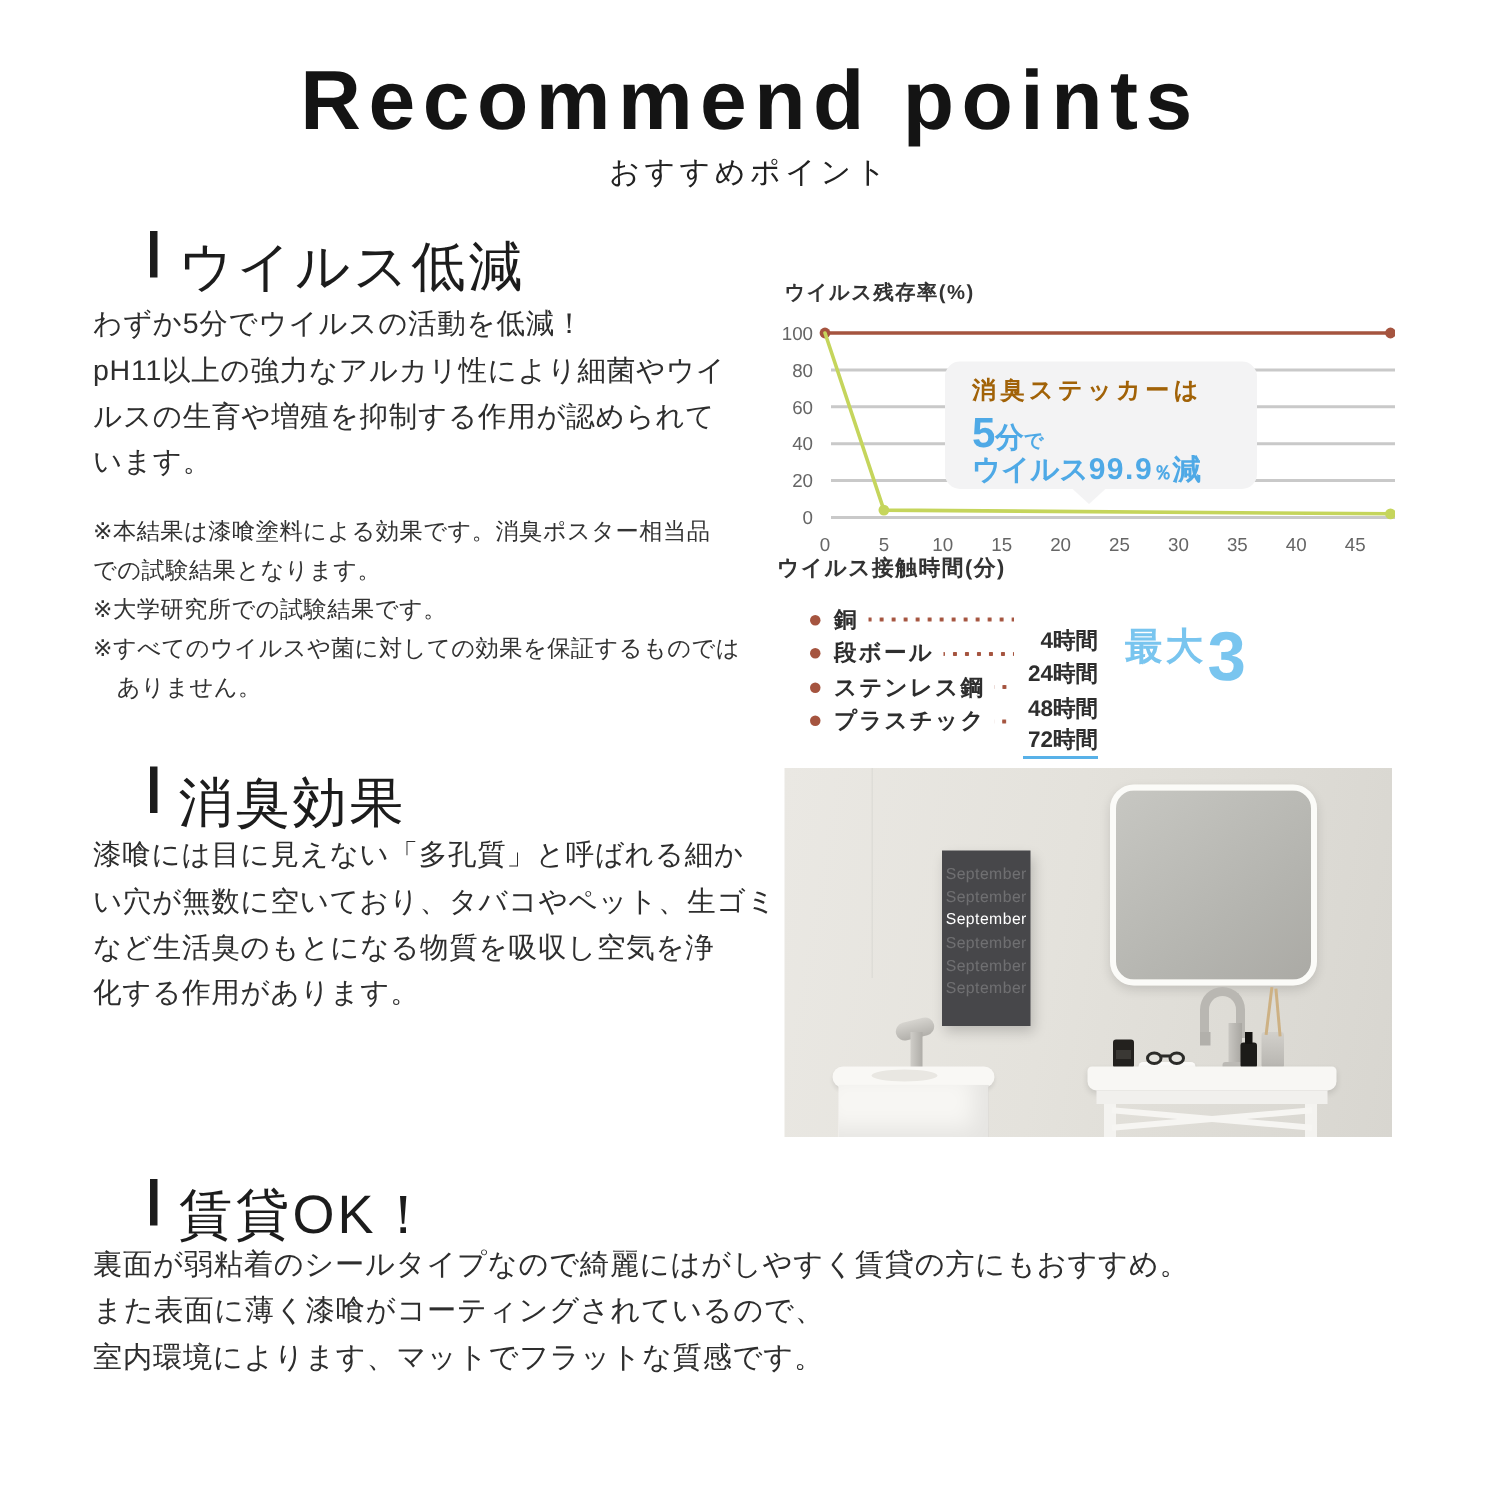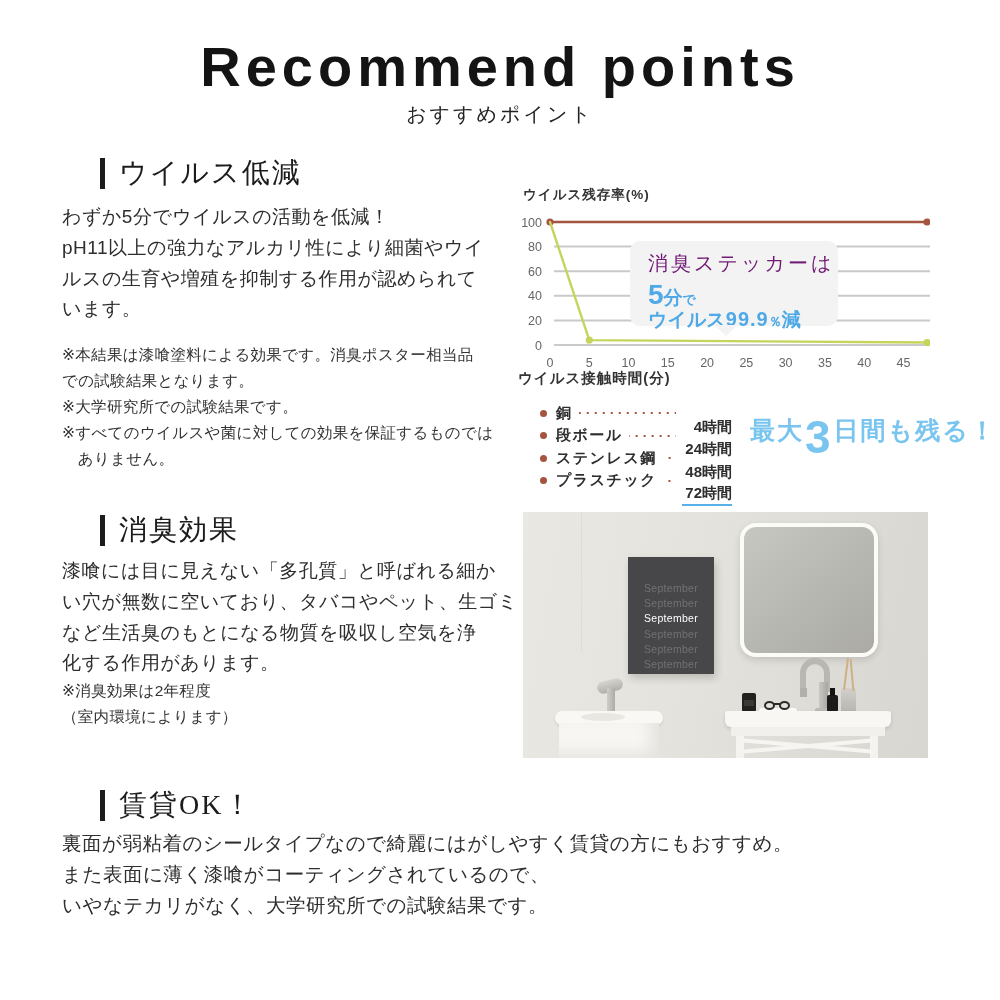--- a/index.html
+++ b/index.html
@@ -6,52 +6,52 @@
   .page{position:relative;width:1000px;height:1000px;background:#ffffff;overflow:hidden;
         font-family:"Liberation Sans","DejaVu Sans",sans-serif;color:#2e2e2e;}
 
   
   .page-title{position:absolute;top:34px;left:0;width:1000px;text-align:center;
               font-size:56px;font-weight:bold;letter-spacing:5px;color:#141414;}
   .page-subtitle{position:absolute;top:101px;left:0;width:1000px;text-align:center;
                  font-size:20px;letter-spacing:3px;color:#222;}
 
   
-  .section-heading{position:absolute;display:flex;align-items:center;gap:14px;
-                   font-size:28px;letter-spacing:2px;color:#1c1c1c;padding-left:40px;}
+  .section-heading{position:absolute;display:flex;align-items:flex-start;gap:14px;
+                   font-size:36px;letter-spacing:2px;color:#1c1c1c;padding-left:40px;}
   .section-heading .bar{width:5px;height:31px;background:#1c1c1c;flex:0 0 auto;}
   .body-text{position:absolute;font-size:19px;line-height:1.62;color:#2e2e2e;
              white-space:pre-line;letter-spacing:.5px;}
   .note-text{position:absolute;font-size:15.5px;line-height:1.68;color:#333;
              white-space:pre-line;letter-spacing:.3px;}
 
   #sec1-heading{left:60px;top:154px;}
   #sec1-body{left:62px;top:202px;width:462px;}
   #sec1-notes{left:62px;top:342px;width:470px;}
 
   #sec2-heading{left:60px;top:511px;}
   #sec2-body{left:62px;top:556px;width:472px;}
   #sec2-notes{left:62px;top:678px;width:460px;}
 
-  #sec3-heading{left:60px;top:786px;font-family:Liberation Serif, serif;}
+  #sec3-heading{left:60px;top:786px;}
   #sec3-body{left:62px;top:828px;width:880px;font-size:19.5px;line-height:1.58;}
 
   
   .chart-ylabel{position:absolute;left:523px;top:186px;font-size:13.5px;font-weight:bold;
                 color:#333;letter-spacing:1px;}
   #line-chart{position:absolute;left:518px;top:212px;}
   .chart-xlabel{position:absolute;left:518px;top:369px;width:412px;text-align:left;
                 font-size:14.5px;font-weight:bold;color:#333;letter-spacing:1px;}
 
   .callout{position:absolute;left:630px;top:241px;width:190px;height:76px;
            background:#f3f3f4;border-radius:10px;padding:9px 0 0 18px;box-sizing:content-box;z-index:3;}
   .callout:after{content:"";position:absolute;left:84px;bottom:-10px;width:0;height:0;
                  border-left:12px solid transparent;border-right:12px solid transparent;
                  border-top:11px solid #f3f3f4;}
-  .callout-line1{font-size:20px;font-weight:normal;color:#701a75;letter-spacing:3px;}
+  .callout-line1{font-size:16px;font-weight:bold;color:#a16207;letter-spacing:3px;}
   .callout-line2,.callout-line3{color:#4ea9e6;font-weight:bold;display:flex;align-items:baseline;line-height:1.05;}
   .callout-line2{margin-top:3px;}
   .co-big{font-size:28px;}  .co-mid{font-size:19px;}  .co-sm{font-size:13px;}
   .co-huge{font-size:20px;letter-spacing:1px;}
 
   
   .contact-rows{position:absolute;left:540px;top:402px;width:192px;}
   .contact-row{display:flex;align-items:center;height:22.5px;font-size:15px;color:#2e2e2e;}
   .contact-bullet{width:7px;height:7px;border-radius:50%;background:#a5543f;margin-right:9px;flex:0 0 auto;}
   .contact-label{font-weight:bold;letter-spacing:1.5px;white-space:nowrap;}
@@ -64,22 +64,22 @@
   .max-note{position:absolute;left:750px;top:414px;display:flex;align-items:flex-start;
             color:#79c5ef;font-weight:bold;letter-spacing:2px;}
   .max-note .mn-sm{font-size:25px;}
   .max-note .mn-big{font-size:46px;line-height:1;margin:0 1px;}
 
   
   .photo{position:absolute;left:523px;top:512px;width:405px;height:246px;overflow:hidden;
          background:linear-gradient(100deg,#eae8e3 0%,#e4e2dc 45%,#d8d6d0 100%);}
   .photo *{position:absolute;}
   .wall-seam{left:58px;top:0;width:1px;height:140px;background:rgba(0,0,0,.04);}
-  .poster{left:105px;top:45px;width:86px;height:117px;background:#47474a;
-          box-shadow:2px 4px 8px rgba(0,0,0,.18);padding-top:24px;box-sizing:border-box;}
+  .poster{left:105px;top:55px;width:59px;height:117px;background:#47474a;
+          box-shadow:2px 4px 8px rgba(0,0,0,.18);padding-top:9px;box-sizing:border-box;}
   .poster-line{position:static;display:block;text-align:center;font-size:10.5px;line-height:15.2px;
                letter-spacing:.3px;color:rgba(255,255,255,.22);}
   .poster-line.hl{color:#ffffff;}
   .mirror{left:217px;top:11px;width:138px;height:134px;border:4px solid #fbfbf8;border-radius:16px;
           background:linear-gradient(140deg,#c7c7c2,#b4b4af 65%,#abaaa5);
           box-shadow:0 3px 7px rgba(0,0,0,.13);box-sizing:border-box;}
   .toilet-lid{left:32px;top:199px;width:108px;height:14px;background:#f9f8f5;border-radius:7px;
               box-shadow:0 2px 3px rgba(0,0,0,.09);}
   .toilet-basin{left:58px;top:201px;width:44px;height:8px;background:#e9e7e2;border-radius:50%;}
   .toilet-tank{left:36px;top:211px;width:100px;height:35px;background:#f7f6f3;
@@ -206,33 +206,30 @@
       <div class="contact-row">
         <span class="contact-bullet"></span>
         <span class="contact-label">プラスチック</span>
         <span class="contact-leader"></span>
         <span class="contact-value underlined">72時間</span>
       </div>
     </div>
   <div class="max-note">
     <span class="mn-sm">最大</span>
     <span class="mn-big">3</span>
-    <span class="mn-sm">日間も残る！</span>
   </div>
 
   <div class="section-heading" id="sec2-heading">
     <span class="bar"></span>
     <span>消臭効果</span>
   </div>
   <div class="body-text" id="sec2-body">漆喰には目に見えない「多孔質」と呼ばれる細か
 い穴が無数に空いており、タバコやペット、生ゴミ
 など生活臭のもとになる物質を吸収し空気を浄
 化する作用があります。</div>
-  <div class="note-text" id="sec2-notes">※消臭効果は2年程度
-（室内環境によります）</div>
 
   <div class="photo">
     <div class="wall-seam"></div>
     <div class="poster" id="september-poster">
         <span class="poster-line">September</span>
         <span class="poster-line">September</span>
         <span class="poster-line hl">September</span>
         <span class="poster-line">September</span>
         <span class="poster-line">September</span>
         <span class="poster-line">September</span>
@@ -267,15 +264,15 @@
     <div class="sink-brace a"></div>
     <div class="sink-brace b"></div>
   </div>
 
   <div class="section-heading" id="sec3-heading">
     <span class="bar"></span>
     <span>賃貸OK！</span>
   </div>
   <div class="body-text" id="sec3-body">裏面が弱粘着のシールタイプなので綺麗にはがしやすく賃貸の方にもおすすめ。
 また表面に薄く漆喰がコーティングされているので、
-いやなテカリがなく、大学研究所での試験結果です。</div>
+室内環境によります、マットでフラットな質感です。</div>
 
 </div>
 
 </body></html>

